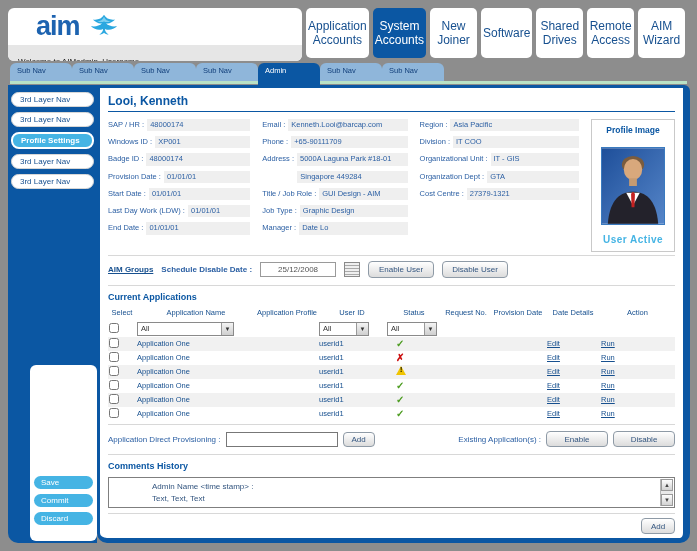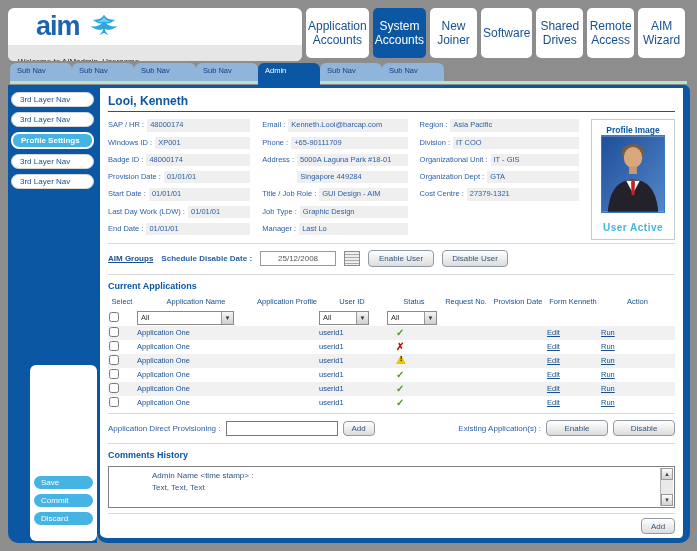--- a/index.html
+++ b/index.html
@@ -39,21 +39,21 @@
   .sep { height:1px; background:#d8d8d8; margin:3px 0; }
 
   .profile-grid { display:flex; gap:12px; }
   .pcol1 { width:150px; } .pcol2 { width:153px; } .pcol3 { width:168px; }
   .field { display:flex; align-items:center; margin-bottom:5px; font-size:7.5px; line-height:1.1; }
   .flabel { color:#2b5fa3; white-space:nowrap; margin-right:3px; }
   .flabel.w-addr { width:32px; }
   .fval { flex:1; background:#efefef; color:#2b5fa3; padding:2px 3px; white-space:nowrap; overflow:hidden; }
 
   .photo-box { width:88px; margin-left:auto; border:1px solid #c9c9c9; padding:5px 4px 6px 4px; text-align:center; align-self:flex-start; }
-  .photo-title { font-size:8.5px; font-weight:bold; color:#0b57a3; margin-bottom:0; }
+  .photo-title { font-size:8.5px; font-weight:bold; color:#0b57a3; margin-bottom:12px; }
   .photo-frame { display:inline-block; border:1px solid #3a7abf; line-height:0; }
   .user-status { color:#45b4e4; font-weight:bold; font-size:10px; letter-spacing:0.5px; margin-top:6px; }
 
   .groups-row { display:flex; align-items:center; gap:8px; margin:3px 0 4px 0; font-size:8px; }
   .lnk { color:#17508f; text-decoration:underline; cursor:pointer; }
   .lnk.bold { font-weight:bold; }
   .blbl { color:#2b5fa3; font-weight:bold; white-space:nowrap; }
   .date-input { width:76px; height:15px; border:1px solid #9a9a9a; font-size:8px; text-align:center; color:#555; font-family:"Liberation Sans",sans-serif; }
   .cal-btn { width:16px; height:15px; border:1px solid #8a8a8a; background:repeating-linear-gradient(180deg,#efefef 0 2px,#a9a9a9 2px 3px); cursor:pointer; }
   .btn { background:linear-gradient(#ffffff,#dcdcdc); border:1px solid #8e9aa6; border-radius:4px; color:#33557f; font-size:8px; display:flex; align-items:center; justify-content:center; cursor:pointer; }
@@ -200,21 +200,21 @@
         <div class="field">
             <span class="flabel">Title / Job Role :</span>
             <span class="fval">GUI Design - AIM</span>
           </div>
         <div class="field">
             <span class="flabel">Job Type :</span>
             <span class="fval">Graphic Design</span>
           </div>
         <div class="field">
             <span class="flabel">Manager :</span>
-            <span class="fval">Last Lo</span>
+            <span class="fval">Date Lo</span>
           </div>
       </div>
       <div class="pcol3">
         <div class="field">
             <span class="flabel">Region :</span>
             <span class="fval">Asia Pacific</span>
           </div>
         <div class="field">
             <span class="flabel">Division :</span>
             <span class="fval">IT COO</span>
@@ -284,21 +284,21 @@
       </colgroup>
       <thead>
         <tr>
           <th>Select</th>
           <th>Application Name</th>
           <th>Application Profile</th>
           <th>User ID</th>
           <th>Status</th>
           <th>Request No.</th>
           <th>Provision Date</th>
-          <th>Form Kenneth</th>
+          <th>Date Details</th>
           <th>Action</th>
         </tr>
       </thead>
       <tbody>
         <tr>
           <td><input type="checkbox" style=""></td>
           <td>
               <span class="dd">
                 <span class="ddval">All</span>
                 <span class="ddarrow">▼</span>

